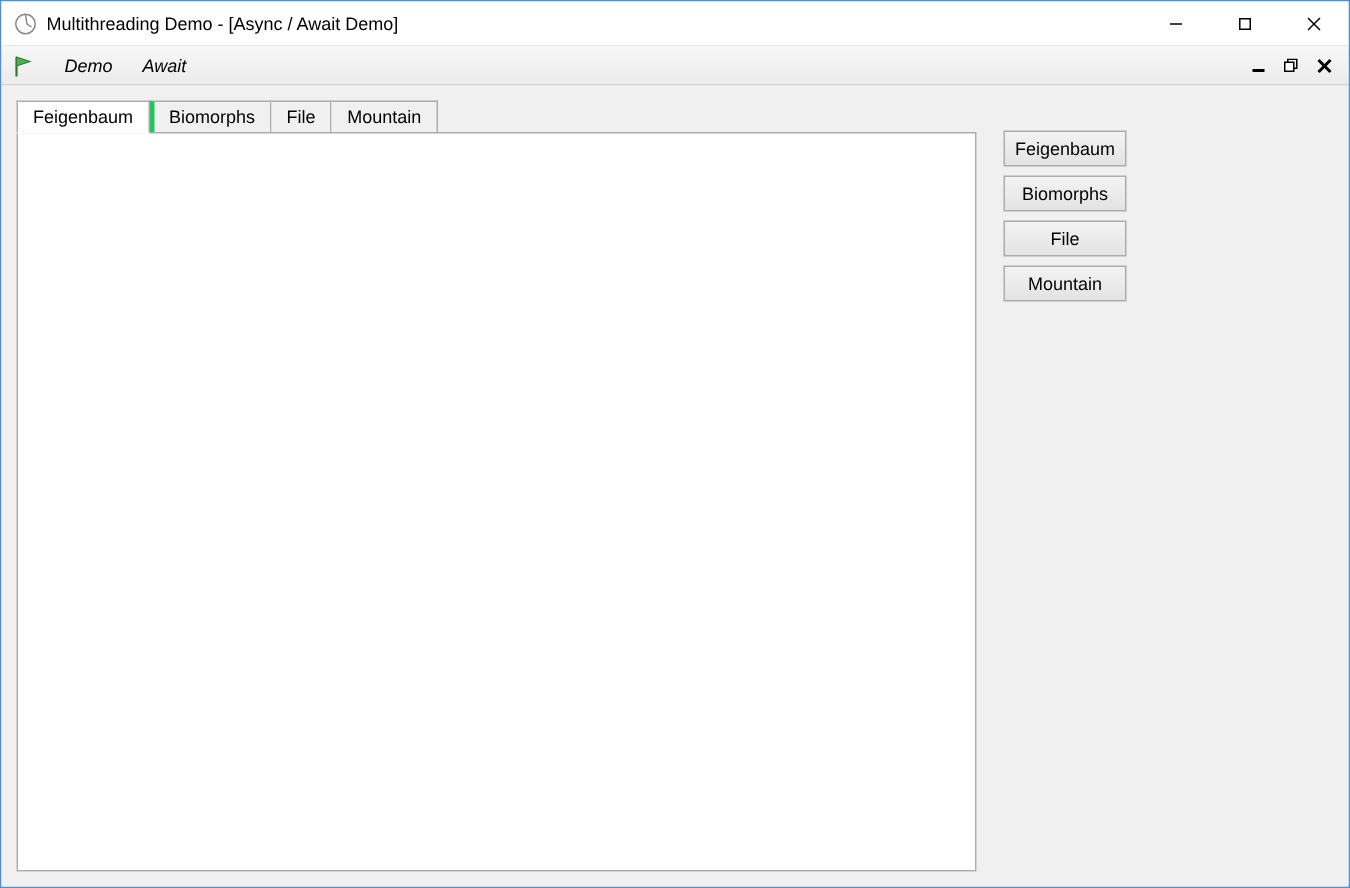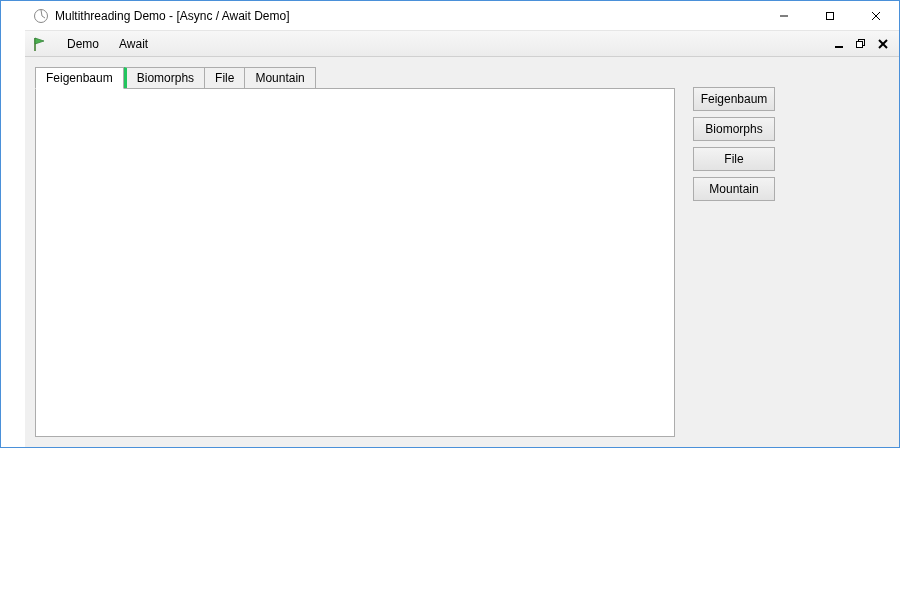--- a/index.html
+++ b/index.html
@@ -5,26 +5,25 @@
   * { box-sizing: border-box; }
   html, body {
     margin: 0; padding: 0;
     width: 900px; height: 592px;
     font-family: "Segoe UI", Tahoma, sans-serif;
     font-size: 12px;
     color: #000;
     background: #fff;
   }
   .window {
-    width: 900px; height: 448px;
+    width: 900px; height: 592px;
     border: 1px solid #4a90d9;
     background: #fff;
     display: flex;
     flex-direction: column;
-    padding-left: 24px;
   }
   
   .titlebar {
     height: 30px;
     background: #fff;
     display: flex;
     align-items: center;
     padding-left: 8px;
     border-bottom: 1px solid #e6e6e6;
   }
@@ -61,20 +60,21 @@
   .flag-icon {
     width: 18px; height: 18px;
     margin-right: 8px;
     display: inline-flex;
     align-items: center; justify-content: center;
   }
   .menu-item {
     padding: 3px 10px;
     font-size: 12px;
     cursor: default;
+    font-style: italic;
   }
   .menubar-spacer { flex: 1; }
   .mdi-controls {
     display: flex; align-items: center;
     padding-right: 8px;
     gap: 6px;
   }
   .mdi-btn {
     width: 16px; height: 16px;
     display: inline-flex; align-items: center; justify-content: center;

